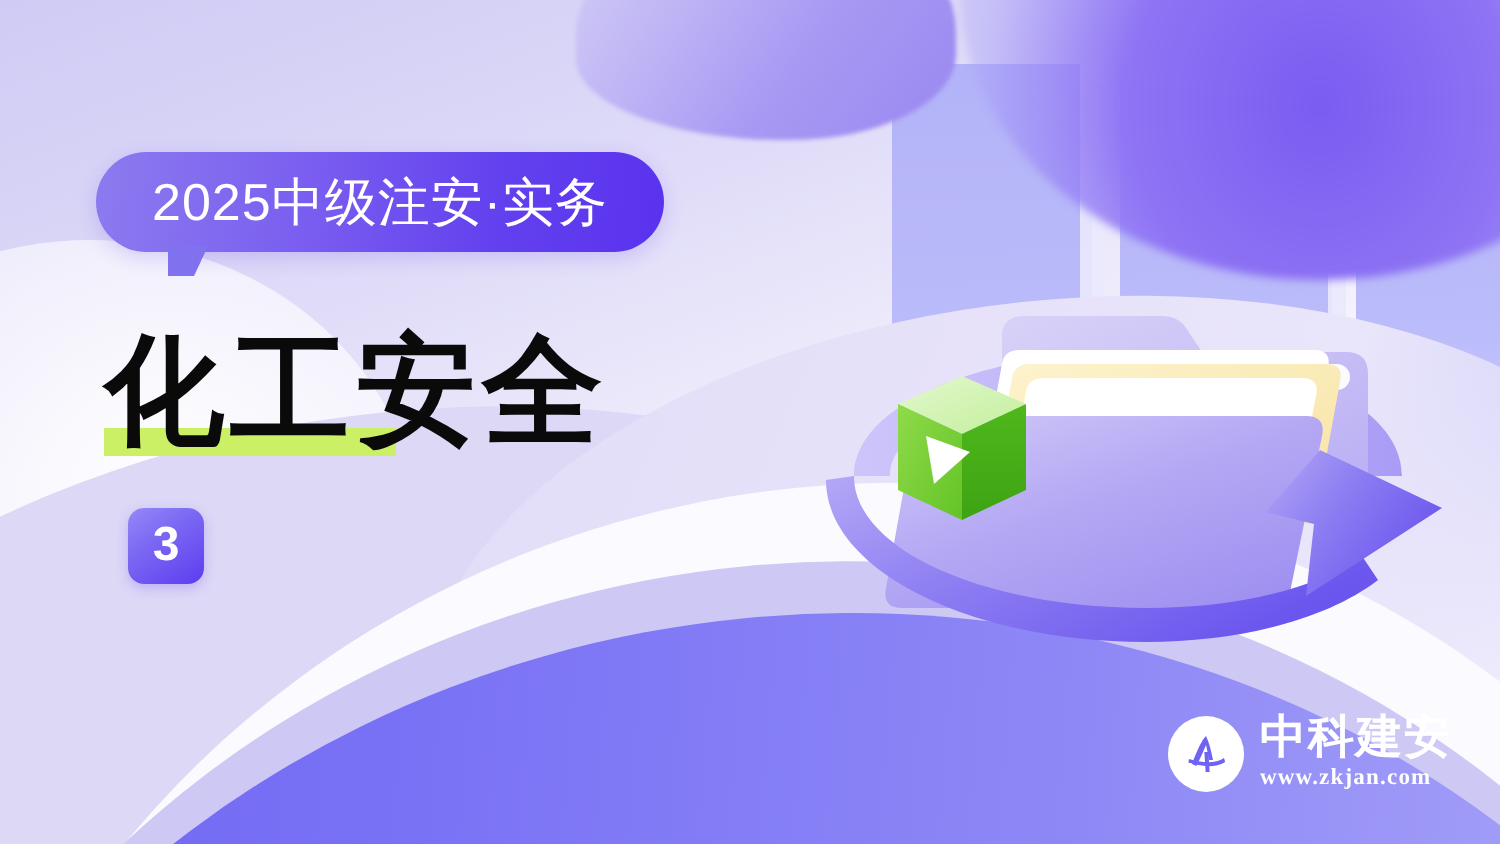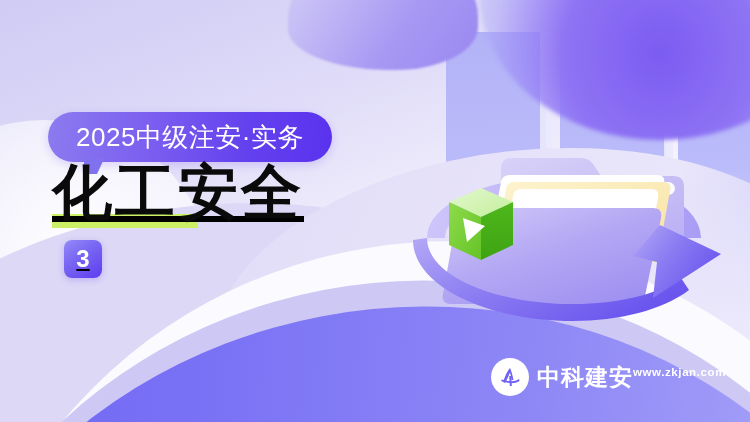--- a/index.html
+++ b/index.html
@@ -96,21 +96,21 @@
   }
   .wave-main {
     left: -120px; bottom: -356px;
     width: 1030px; height: 470px;
     border-radius: 50% 50% 0 0 / 100% 100% 0 0;
     background: linear-gradient(100deg, #6a60f4 0%, #7a72f5 32%, #8e88f6 62%, #a6a2f8 88%, #b1adf9 100%);
     transform: rotate(-5.5deg);
   }
 
   
-  .pill-wrap { position: absolute; left: 48px; top: 76px; margin-top: 36px; }
+  .pill-wrap { position: absolute; left: 48px; top: 76px; }
   .pill {
     position: relative;
     display: inline-flex;
     align-items: center;
     justify-content: center;
     height: 50px;
     padding: 0 28px;
     border-radius: 25px;
     background: linear-gradient(96deg, #8c7bef 0%, #7a5df0 38%, #6341ee 70%, #5a32ee 100%);
     box-shadow: 0 3px 10px rgba(90,50,230,0.18);
@@ -137,23 +137,22 @@
   
   .title-block {
     position: absolute;
     left: 52px;
     top: 160px;
     z-index: 6;
   }
   .title-row {
     position: relative;
     display: flex;
-    align-items: flex-start;
+    align-items: center;
     height: 72px;
-    text-decoration: underline;
   }
   .title-row.row2 { margin-top: 8px; }
 
   .title-text {
     position: relative;
     z-index: 2;
     color: #0a0a0a;
     font-size: 60px;
     font-weight: bold;
     line-height: 64px;
@@ -205,36 +204,36 @@
     align-items: center;
     z-index: 8;
   }
   .logo-mark {
     width: 38px; height: 38px;
     border-radius: 50%;
     background: #ffffff;
     display: flex; align-items: center; justify-content: center;
     margin-right: 8px;
   }
-  .logo-txt { display: flex; flex-direction: row; justify-content: center; }
+  .logo-txt { display: flex; flex-direction: column; justify-content: center; }
   .logo-cn {
     color: #ffffff;
     font-size: 23px;
     font-weight: bold;
     letter-spacing: 1px;
     line-height: 25px;
     font-family: "DejaVu Sans", "Liberation Sans", sans-serif;
   }
   .logo-url {
     color: #ffffff;
     font-size: 11.5px;
     font-weight: bold;
     letter-spacing: 0.6px;
     line-height: 14px;
-    font-family: Liberation Sans, sans-serif;
+    font-family: Liberation Serif, serif;
   }
 </style>
 </head>
 <body>
 
 <div id="banner">
 
   <div class="bg-layer panel-1 panel"></div>
   <div class="bg-layer gap-1 panel-gap"></div>
   <div class="bg-layer panel-2 panel"></div>

